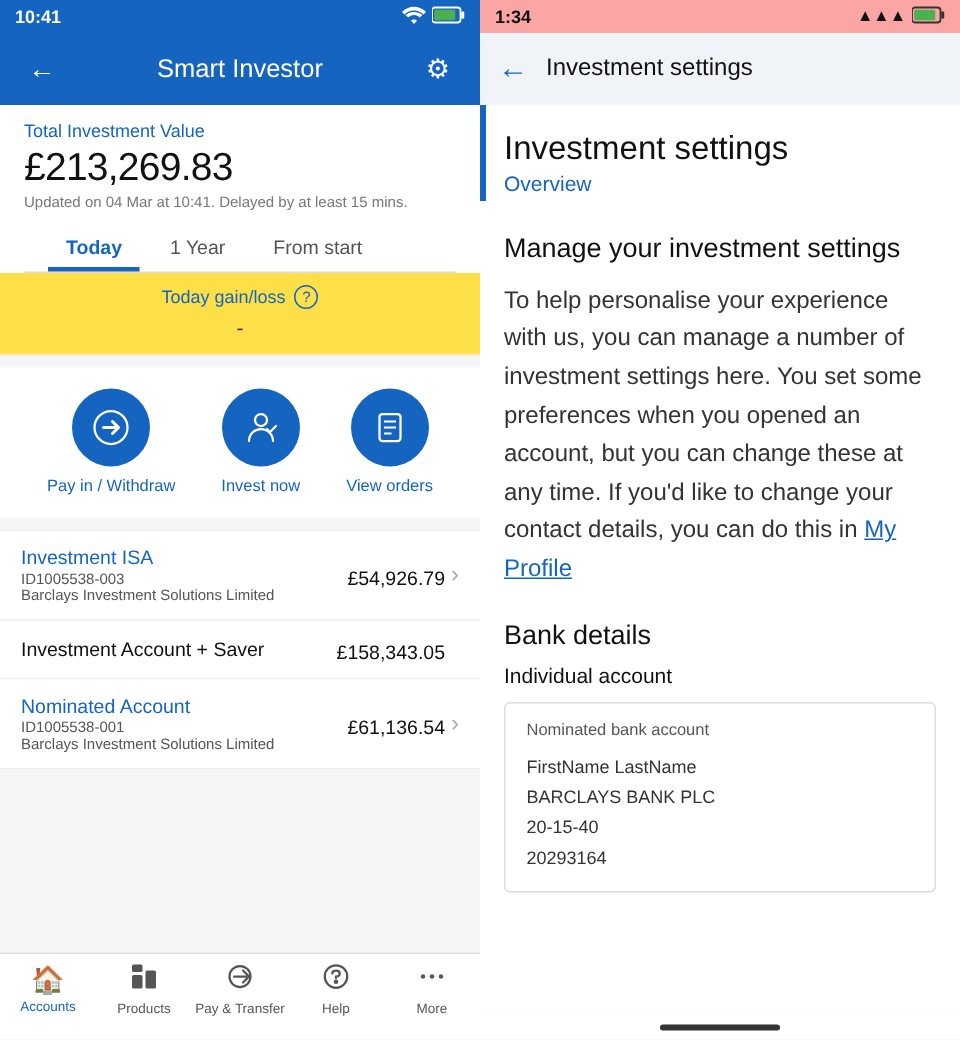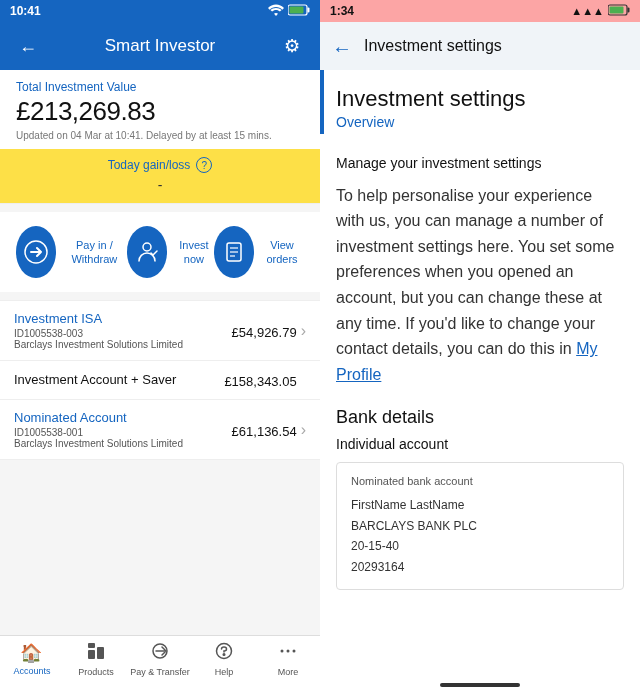--- a/index.html
+++ b/index.html
@@ -132,21 +132,21 @@
 
     .quick-actions {
       background: white;
       display: flex;
       justify-content: space-around;
       padding: 14px 16px;
       margin-top: 8px;
     }
     .action-item {
       display: flex;
-      flex-direction: row;
+      flex-direction: column;
       align-items: center;
       gap: 6px;
       cursor: pointer;
     }
     .action-circle {
       width: 52px;
       height: 52px;
       border-radius: 50%;
       background: #1565c0;
       display: flex;
@@ -296,20 +296,25 @@
     <button class="icon-btn">
       <span>⚙</span>
     </button>
   </div>
 
   <div class="investment-value-section">
     <div class="label-total">Total Investment Value</div>
     <div class="amount-large">£213,269.83</div>
     <div class="updated-text">Updated on 04 Mar at 10:41. Delayed by at least 15 mins.</div>
 
+    <div class="tabs-row">
+      <div class="tab-item active">Today</div>
+      <div class="tab-item">1 Year</div>
+      <div class="tab-item">From start</div>
+    </div>
   </div>
 
   <div class="gain-loss-section">
     <div class="gain-loss-label">
       <span>Today gain/loss</span>
       <span class="help-icon">?</span>
     </div>
     <div class="gain-loss-value">-</div>
   </div>
 
@@ -457,21 +462,21 @@
   </div>
 
   <div style="flex:1;overflow-y:auto;background:white;">
 
     <div style="padding:16px 16px 4px 12px; border-left:4px solid #1565c0; background:white; margin-left:0;">
       <div style="font-size:22px;color:#111;font-weight:400;line-height:1.2;">Investment settings</div>
       <div style="font-size:14px;color:#1565c0;margin-top:2px;">Overview</div>
     </div>
 
     <div style="padding:20px 16px 12px 16px;background:white;">
-      <div style="font-size:14px;color:#111;font-weight:400;margin-bottom:10px;line-height:1.3;">Manage your investment settings</div>
+      <div style="font-size:18px;color:#111;font-weight:400;margin-bottom:10px;line-height:1.3;">Manage your investment settings</div>
       <div style="font-size:16px;color:#333;line-height:1.6;">
         <span>To help personalise your experience with us, you can manage a number of investment settings here. You set some preferences when you opened an account, but you can change these at any time. If you'd like to change your contact details, you can do this in</span>
         <a href="#" style="color:#1565c0;text-decoration:underline;">My Profile</a>
       </div>
     </div>
 
     <div style="padding:8px 16px 16px 16px;background:white;">
       <div style="font-size:18px;color:#111;font-weight:400;margin-bottom:8px;">Bank details</div>
       <div style="font-size:14px;color:#111;margin-bottom:10px;">Individual account</div>
 

